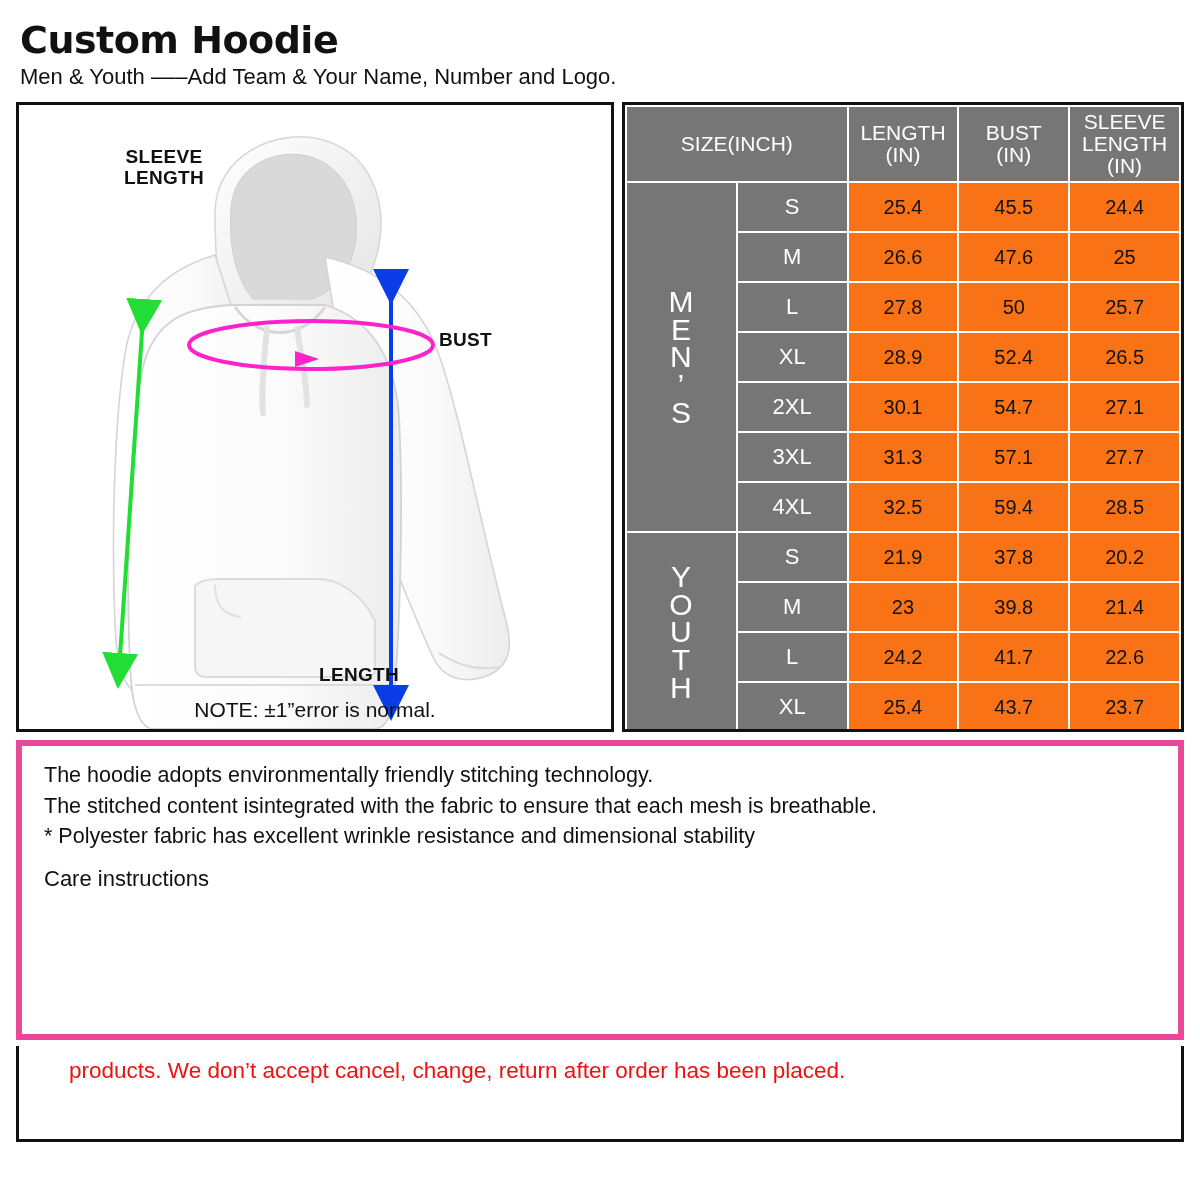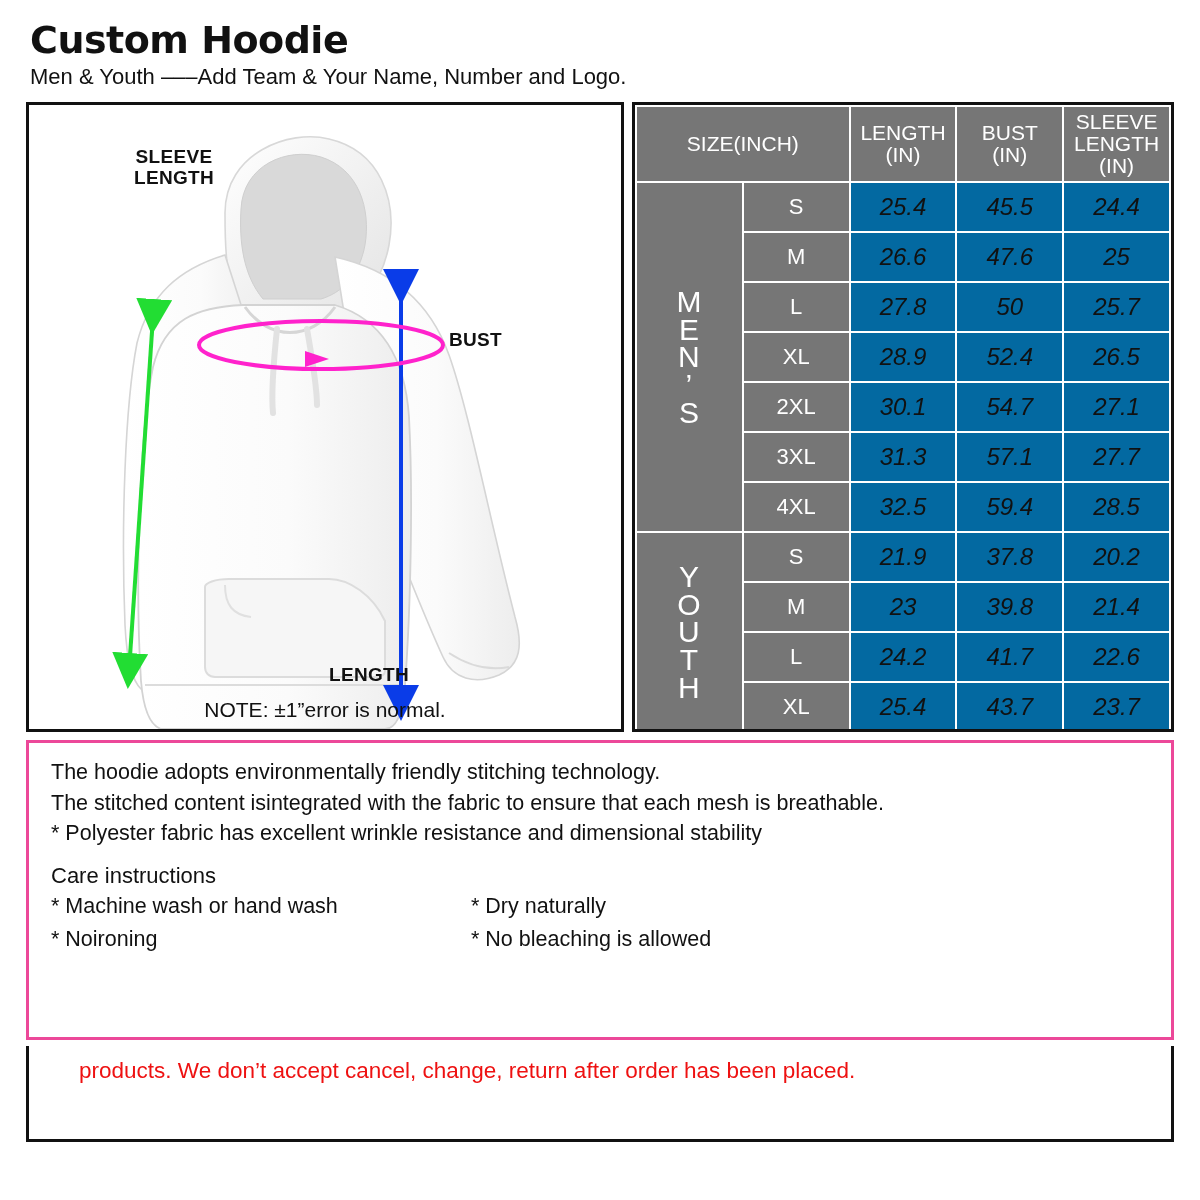--- a/index.html
+++ b/index.html
@@ -6,21 +6,21 @@
   html, body {
     margin: 0; padding: 0;
     width: 1200px; height: 1200px;
     background: #ffffff;
     font-family: "Liberation Sans", sans-serif;
     color: #111;
   }
   .page {
     position: relative;
     width: 1200px; height: 1200px;
-    padding: 10px 26px;
+    padding: 10px 16px;
   }
   
   .title {
     font-size: 38px;
     font-weight: bold;
     letter-spacing: -0.5px;
     margin: 8px 0 2px 4px;
     font-family: "DejaVu Sans", sans-serif;
   }
   .subtitle {
@@ -106,31 +106,30 @@
     line-height: 0.92;
     font-family: "Liberation Sans", sans-serif;
   }
   td.sz {
     background: #767676;
     color: #ffffff;
     font-size: 22px;
     width: 118px;
   }
   td.val {
-    background: #0369a1;
-    color: #111;
-    font-size: 24px;
+    background: #f97316;
+    color: #111;
+    font-size: 20px;
     border: 2px solid #767676;
-    font-style: italic;
   }
   table.size tbody tr { height: 50px; }
   
   .info-box {
     margin-top: 8px;
-    border: 3px solid #ec4899;
+    border: 6px solid #ec4899;
     padding: 14px 22px 18px 22px;
     height: 300px;
   }
   .info-line {
     font-size: 21.5px;
     line-height: 1.42;
     font-family: "Liberation Sans", sans-serif;
     color: #111;
   }
   .care-head {
@@ -347,26 +346,20 @@
       </table>
     </div>
   </div>
 
   <div class="info-box">
     <div class="info-line">The hoodie adopts environmentally friendly stitching technology.</div>
     <div class="info-line">The stitched content isintegrated with the fabric to ensure that each mesh is breathable.</div>
     <div class="info-line">* Polyester fabric has excellent wrinkle resistance and dimensional stability</div>
 
     <div class="care-head">Care instructions</div>
-    <div class="care-grid">
-      <div>* Machine wash or hand wash</div>
-      <div>* Dry naturally</div>
-      <div>* Noironing</div>
-      <div>* No bleaching is allowed</div>
-    </div>
   </div>
 
   <div class="note-box">
     <div class="note-red">
       <span class="indent">products. We don’t accept cancel, change, return after order has been placed.</span>
     </div>
   </div>
 
 </div>
 

